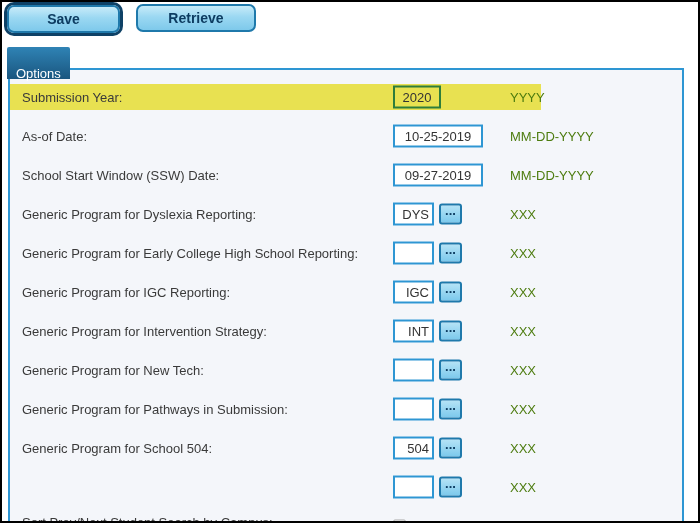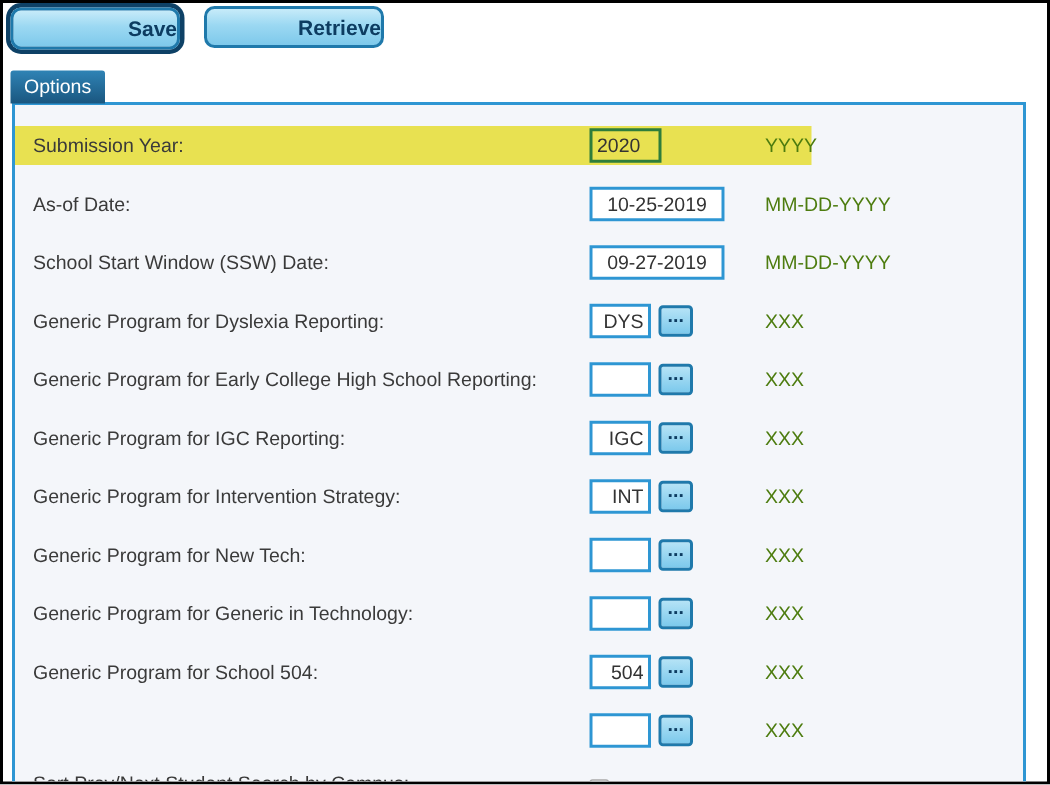--- a/index.html
+++ b/index.html
@@ -17,30 +17,29 @@
     position:absolute;
     height:28px;
     border:2px solid #1f79ab;
     border-radius:7px;
     background:linear-gradient(#c7ebf9, #9bd8f2 45%, #7ec9eb);
     color:#0d3c61;
     font-family:"Liberation Sans", sans-serif;
     font-size:14px;
     font-weight:bold;
     cursor:pointer;
-    text-align:right;
   }
   .btn-save    { left:5px;  top:3px; width:113px; box-shadow:0 0 0 3px #0e4166; }
   .btn-retrieve{ left:134px; top:2px; width:120px; }
   
   .tab {
     position:absolute;
     left:5px; top:45px;
     height:22px;
-    padding:0 9px;
+    padding:16px 9px;
     line-height:21px;
     background:linear-gradient(#2f83b5, #1a567f);
     color:#ffffff;
     font-size:13px;
     border-radius:2px 2px 0 0;
     cursor:pointer;
     z-index:2;
   }
   
   .panel {
@@ -93,21 +92,21 @@
     background:#ffffff;
     font-family:"Liberation Sans", sans-serif;
     font-size:13px;
     color:#333333;
     padding:0 3px;
   }
   .type-year .field-input {
     width:48px;
     border-color:#2e7d3b;
     background:transparent;
-    text-align:left;
+    text-align:center;
   }
   .type-date .field-input { width:90px; text-align:center; }
   .type-code .field-input { width:41px; text-align:right; }
   .ellipsis-button {
     width:23px; height:21px;
     border:2px solid #1f79ab;
     border-radius:3px;
     background:linear-gradient(#b5e3f6, #7cc9ec);
     color:#0d3c61;
     font-family:"Liberation Sans", sans-serif;
@@ -206,21 +205,21 @@
         <div class="row type-code">
     <span class="row-label">Generic Program for New Tech:</span>
     <span class="row-field">
       <input type="text" class="field-input" value="" style="">
       <button class="ellipsis-button">...</button>
 
     </span>
     <span class="row-hint">XXX</span>
   </div>
         <div class="row type-code">
-    <span class="row-label">Generic Program for Generic in Technology:</span>
+    <span class="row-label">Generic Program for Pathways in Submission:</span>
     <span class="row-field">
       <input type="text" class="field-input" value="" style="">
       <button class="ellipsis-button">...</button>
 
     </span>
     <span class="row-hint">XXX</span>
   </div>
         <div class="row type-code">
     <span class="row-label">Generic Program for School 504:</span>
     <span class="row-field">

